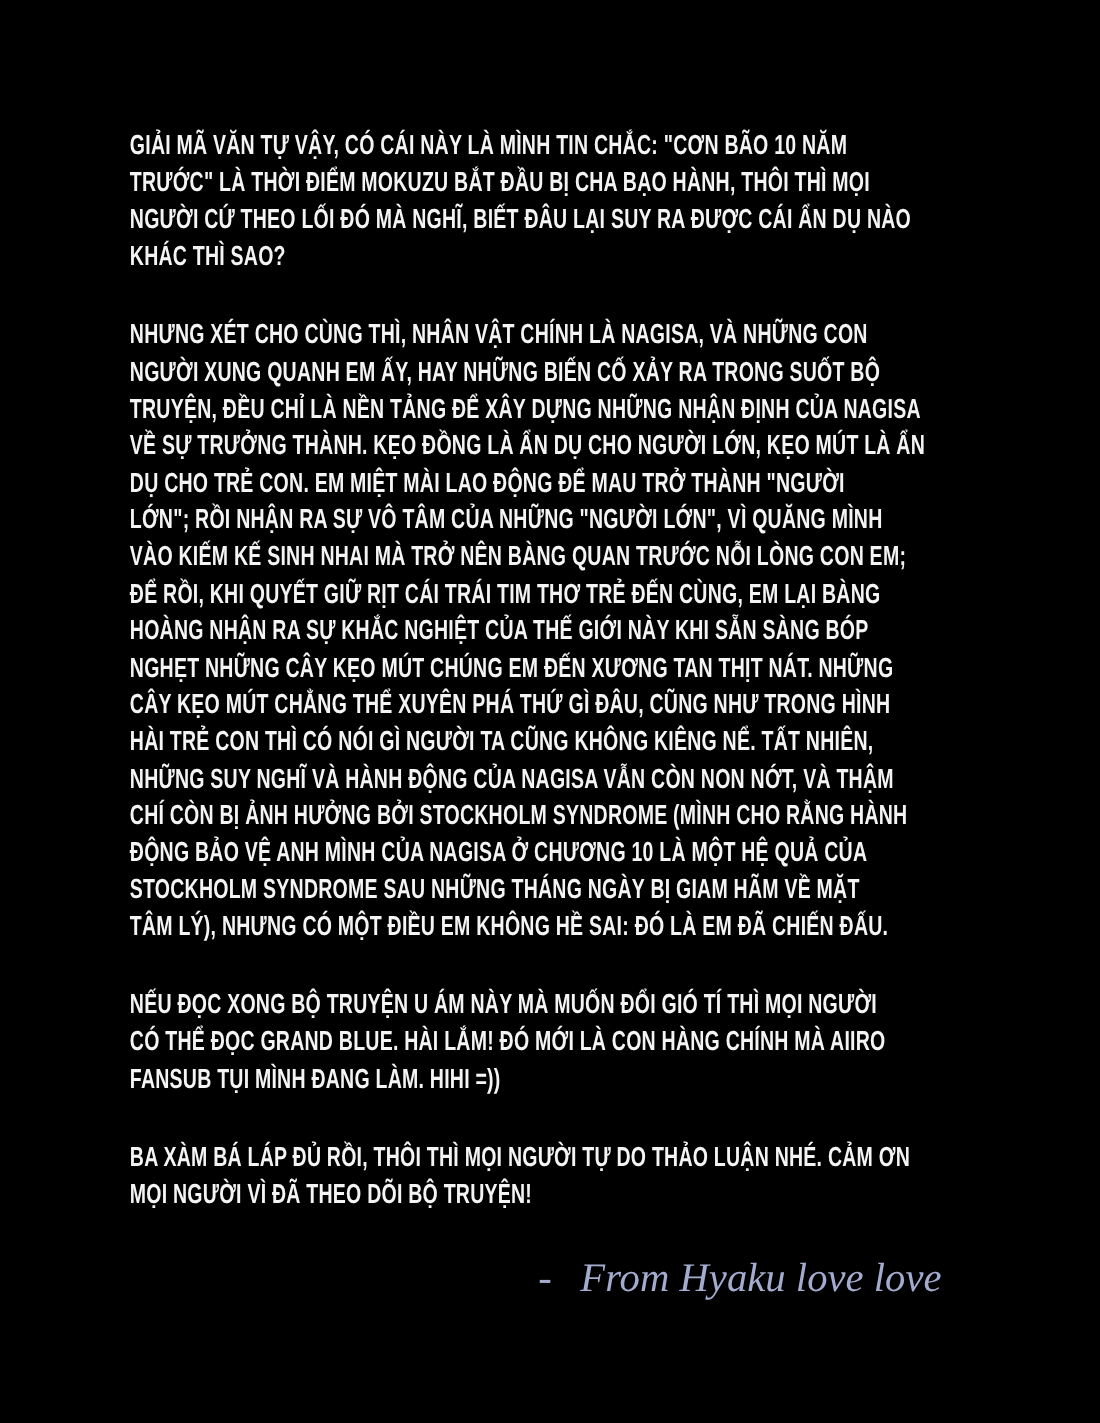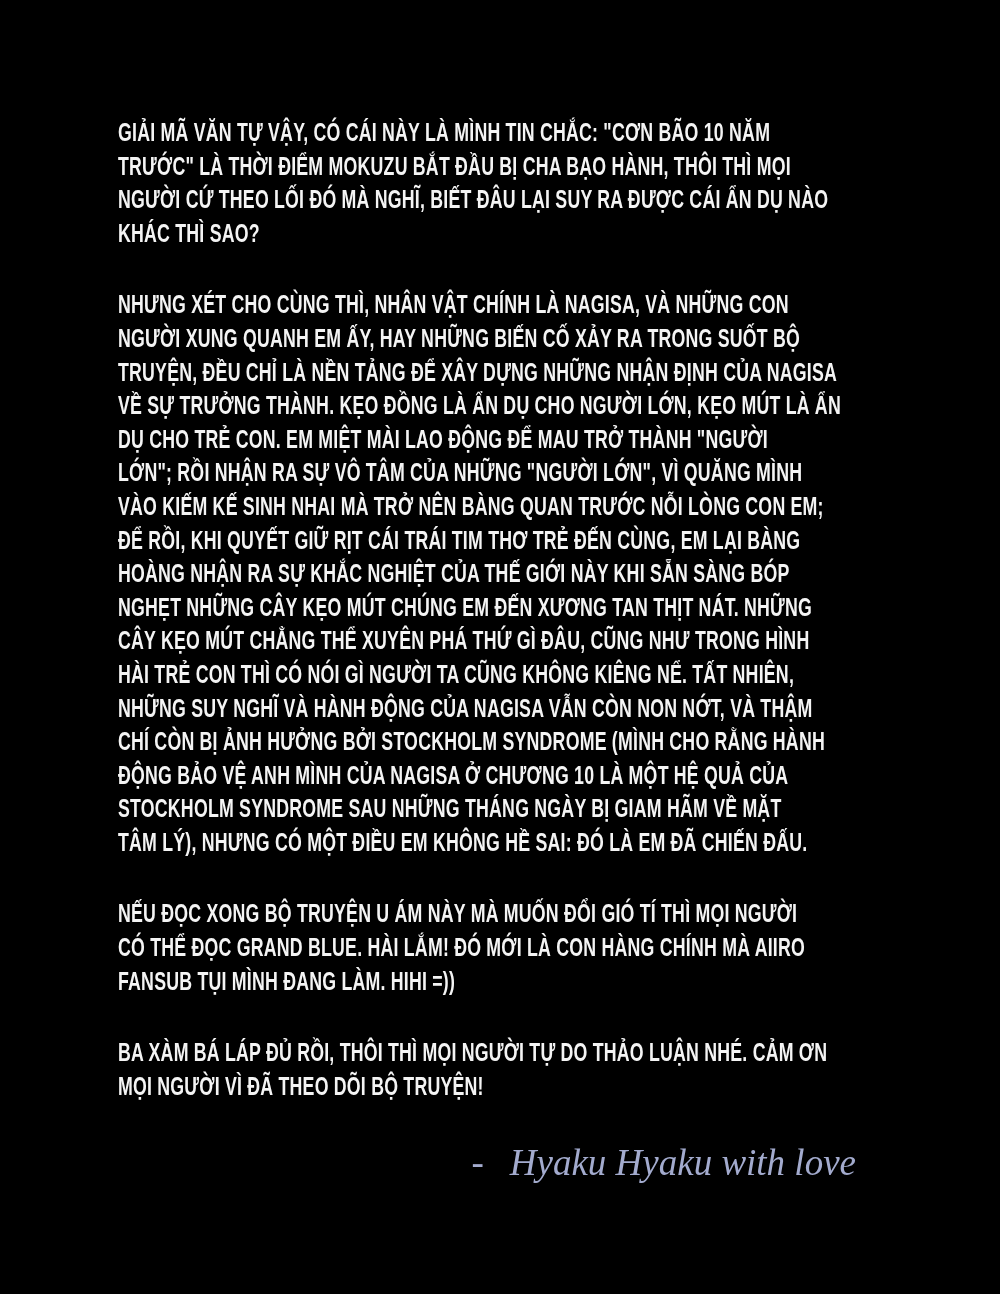--- a/index.html
+++ b/index.html
@@ -85,15 +85,15 @@
         <div class="note-line" style="color: rgb(244, 244, 244);">CÓ THỂ ĐỌC GRAND BLUE. HÀI LẮM! ĐÓ MỚI LÀ CON HÀNG CHÍNH MÀ AIIRO</div>
         <div class="note-line" style="color: rgb(244, 244, 244);">FANSUB TỤI MÌNH ĐANG LÀM. HIHI =))</div>
       </div>
       <div class="para">
         <div class="note-line" style="color: rgb(244, 244, 244);">BA XÀM BÁ LÁP ĐỦ RỒI, THÔI THÌ MỌI NGƯỜI TỰ DO THẢO LUẬN NHÉ. CẢM ƠN</div>
         <div class="note-line" style="color: rgb(244, 244, 244);">MỌI NGƯỜI VÌ ĐÃ THEO DÕI BỘ TRUYỆN!</div>
       </div>
     </main>
   <div class="signature" style="color: rgb(163, 171, 206);">
     <span>-</span>
-    <span>Hyaku Hyaku with love</span>
+    <span>From Hyaku love love</span>
   </div>
 </div>
 
 </body></html>

